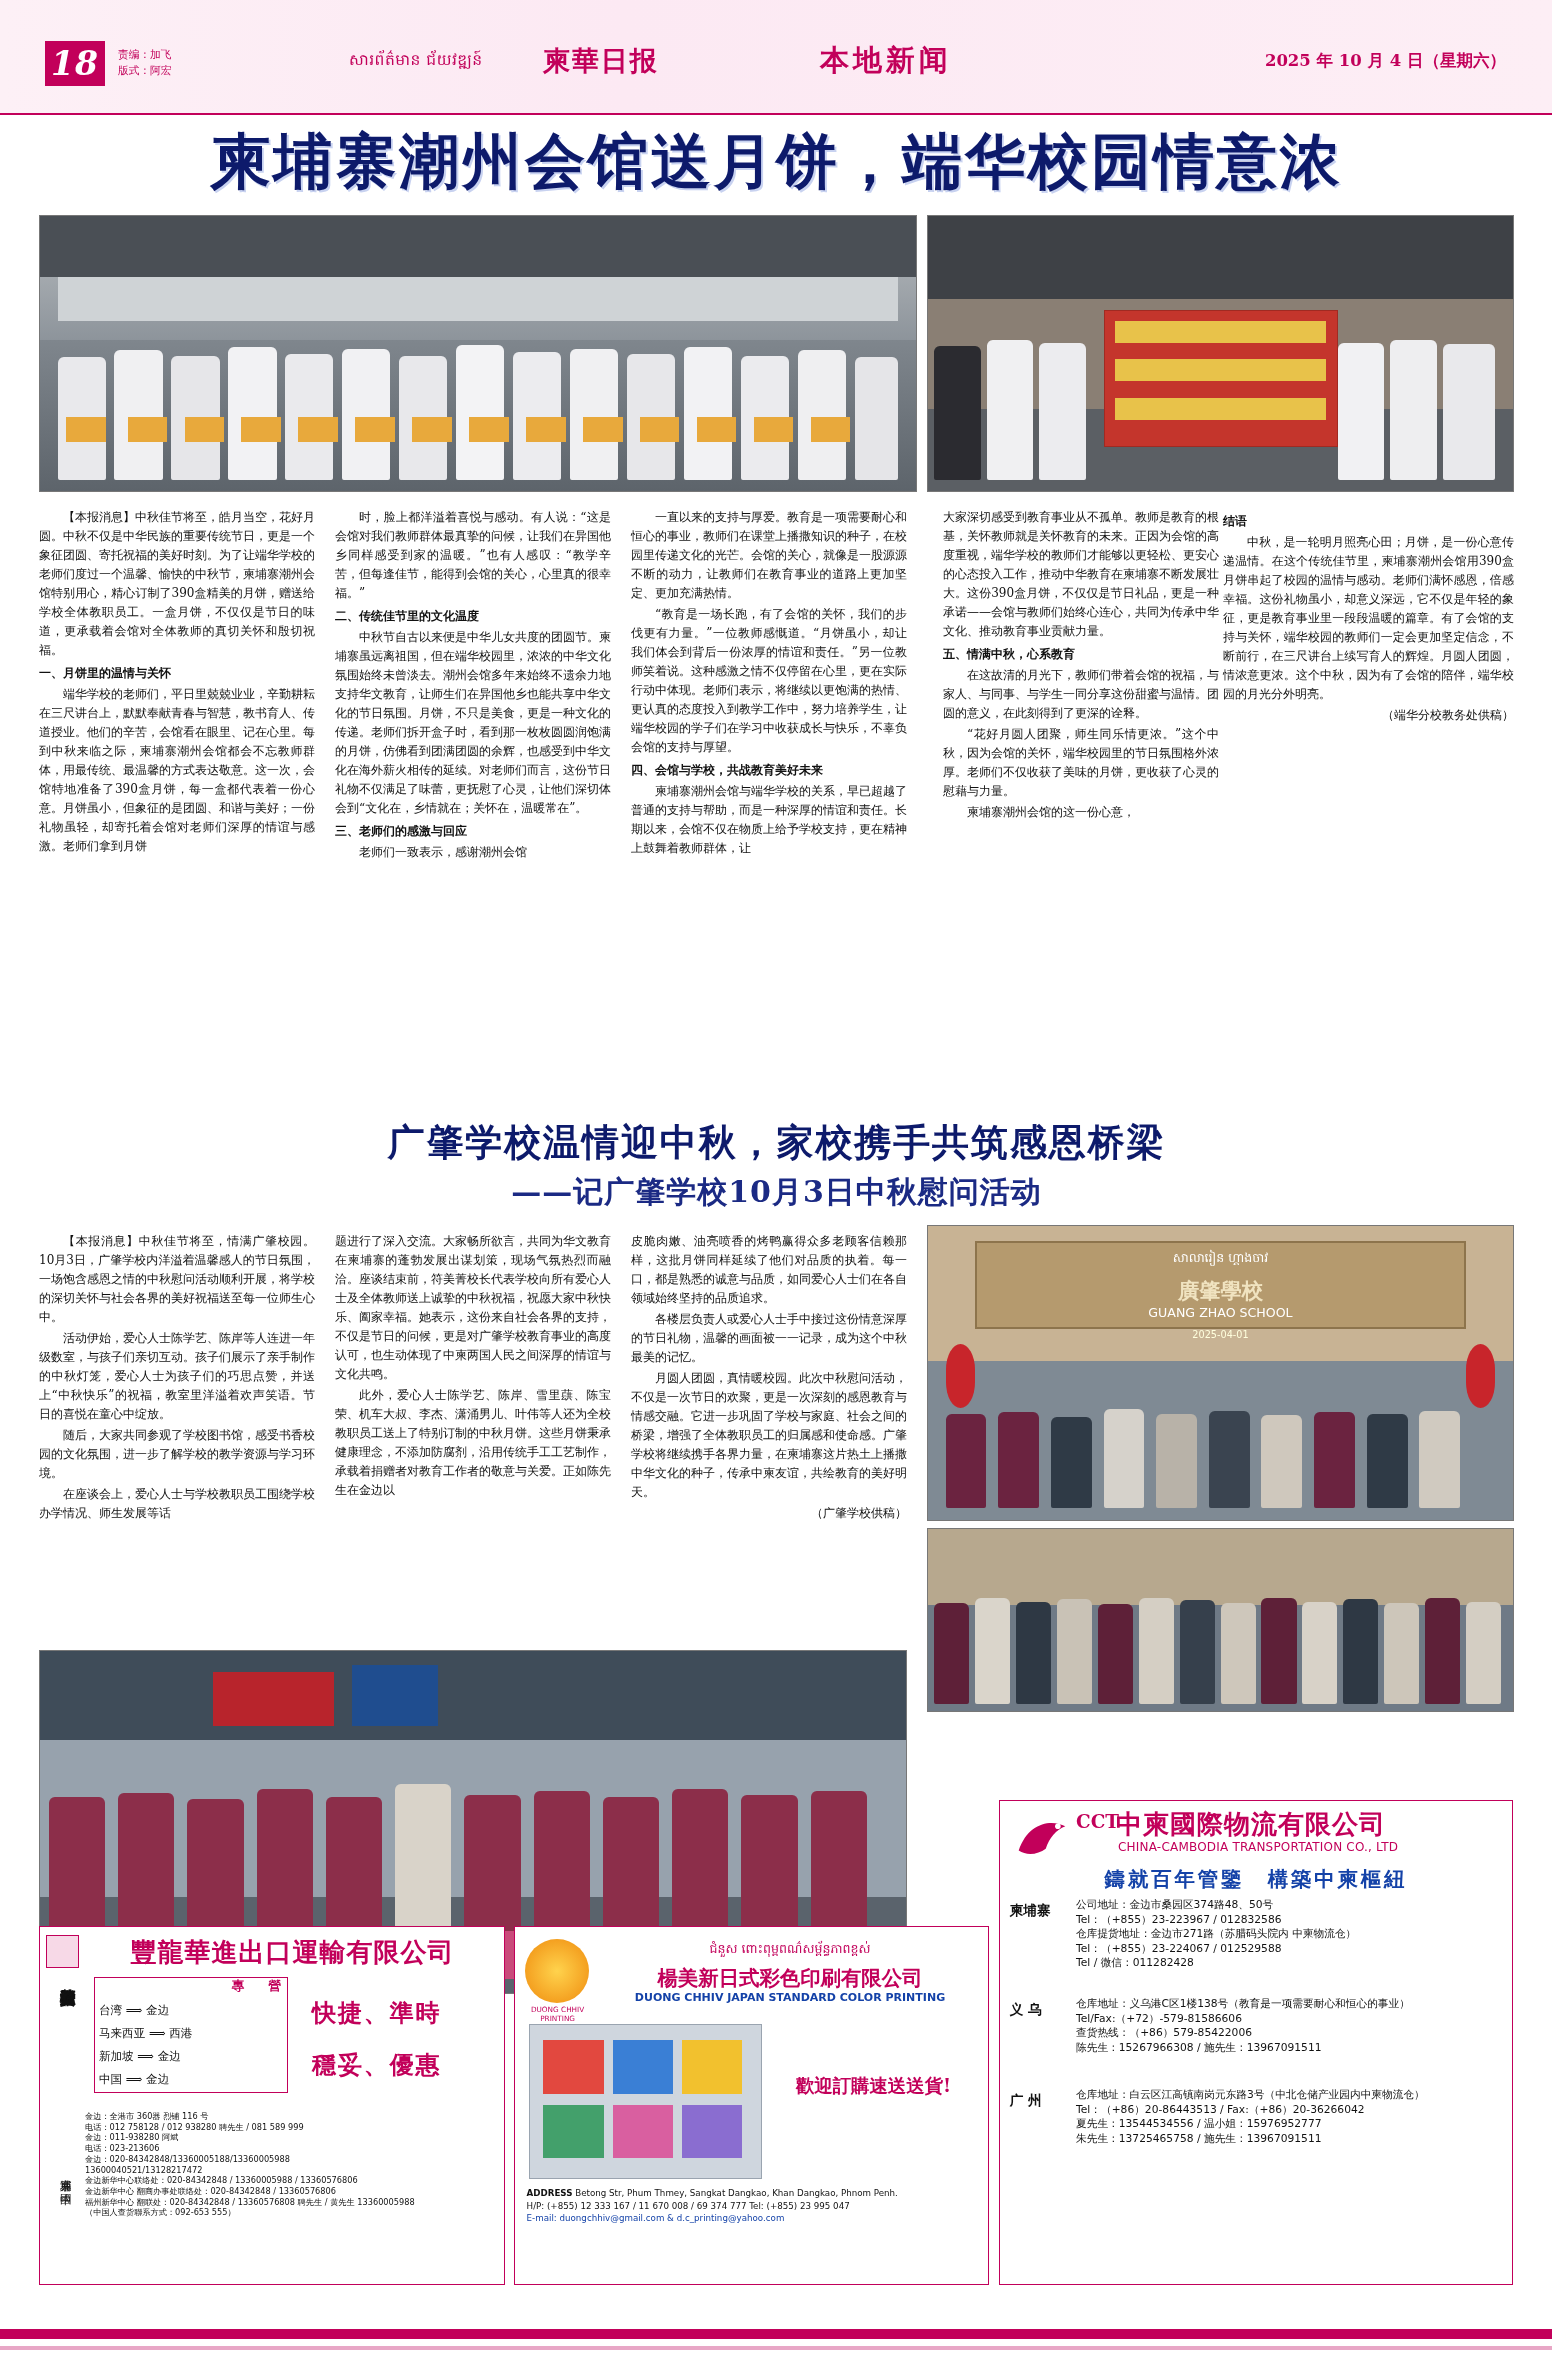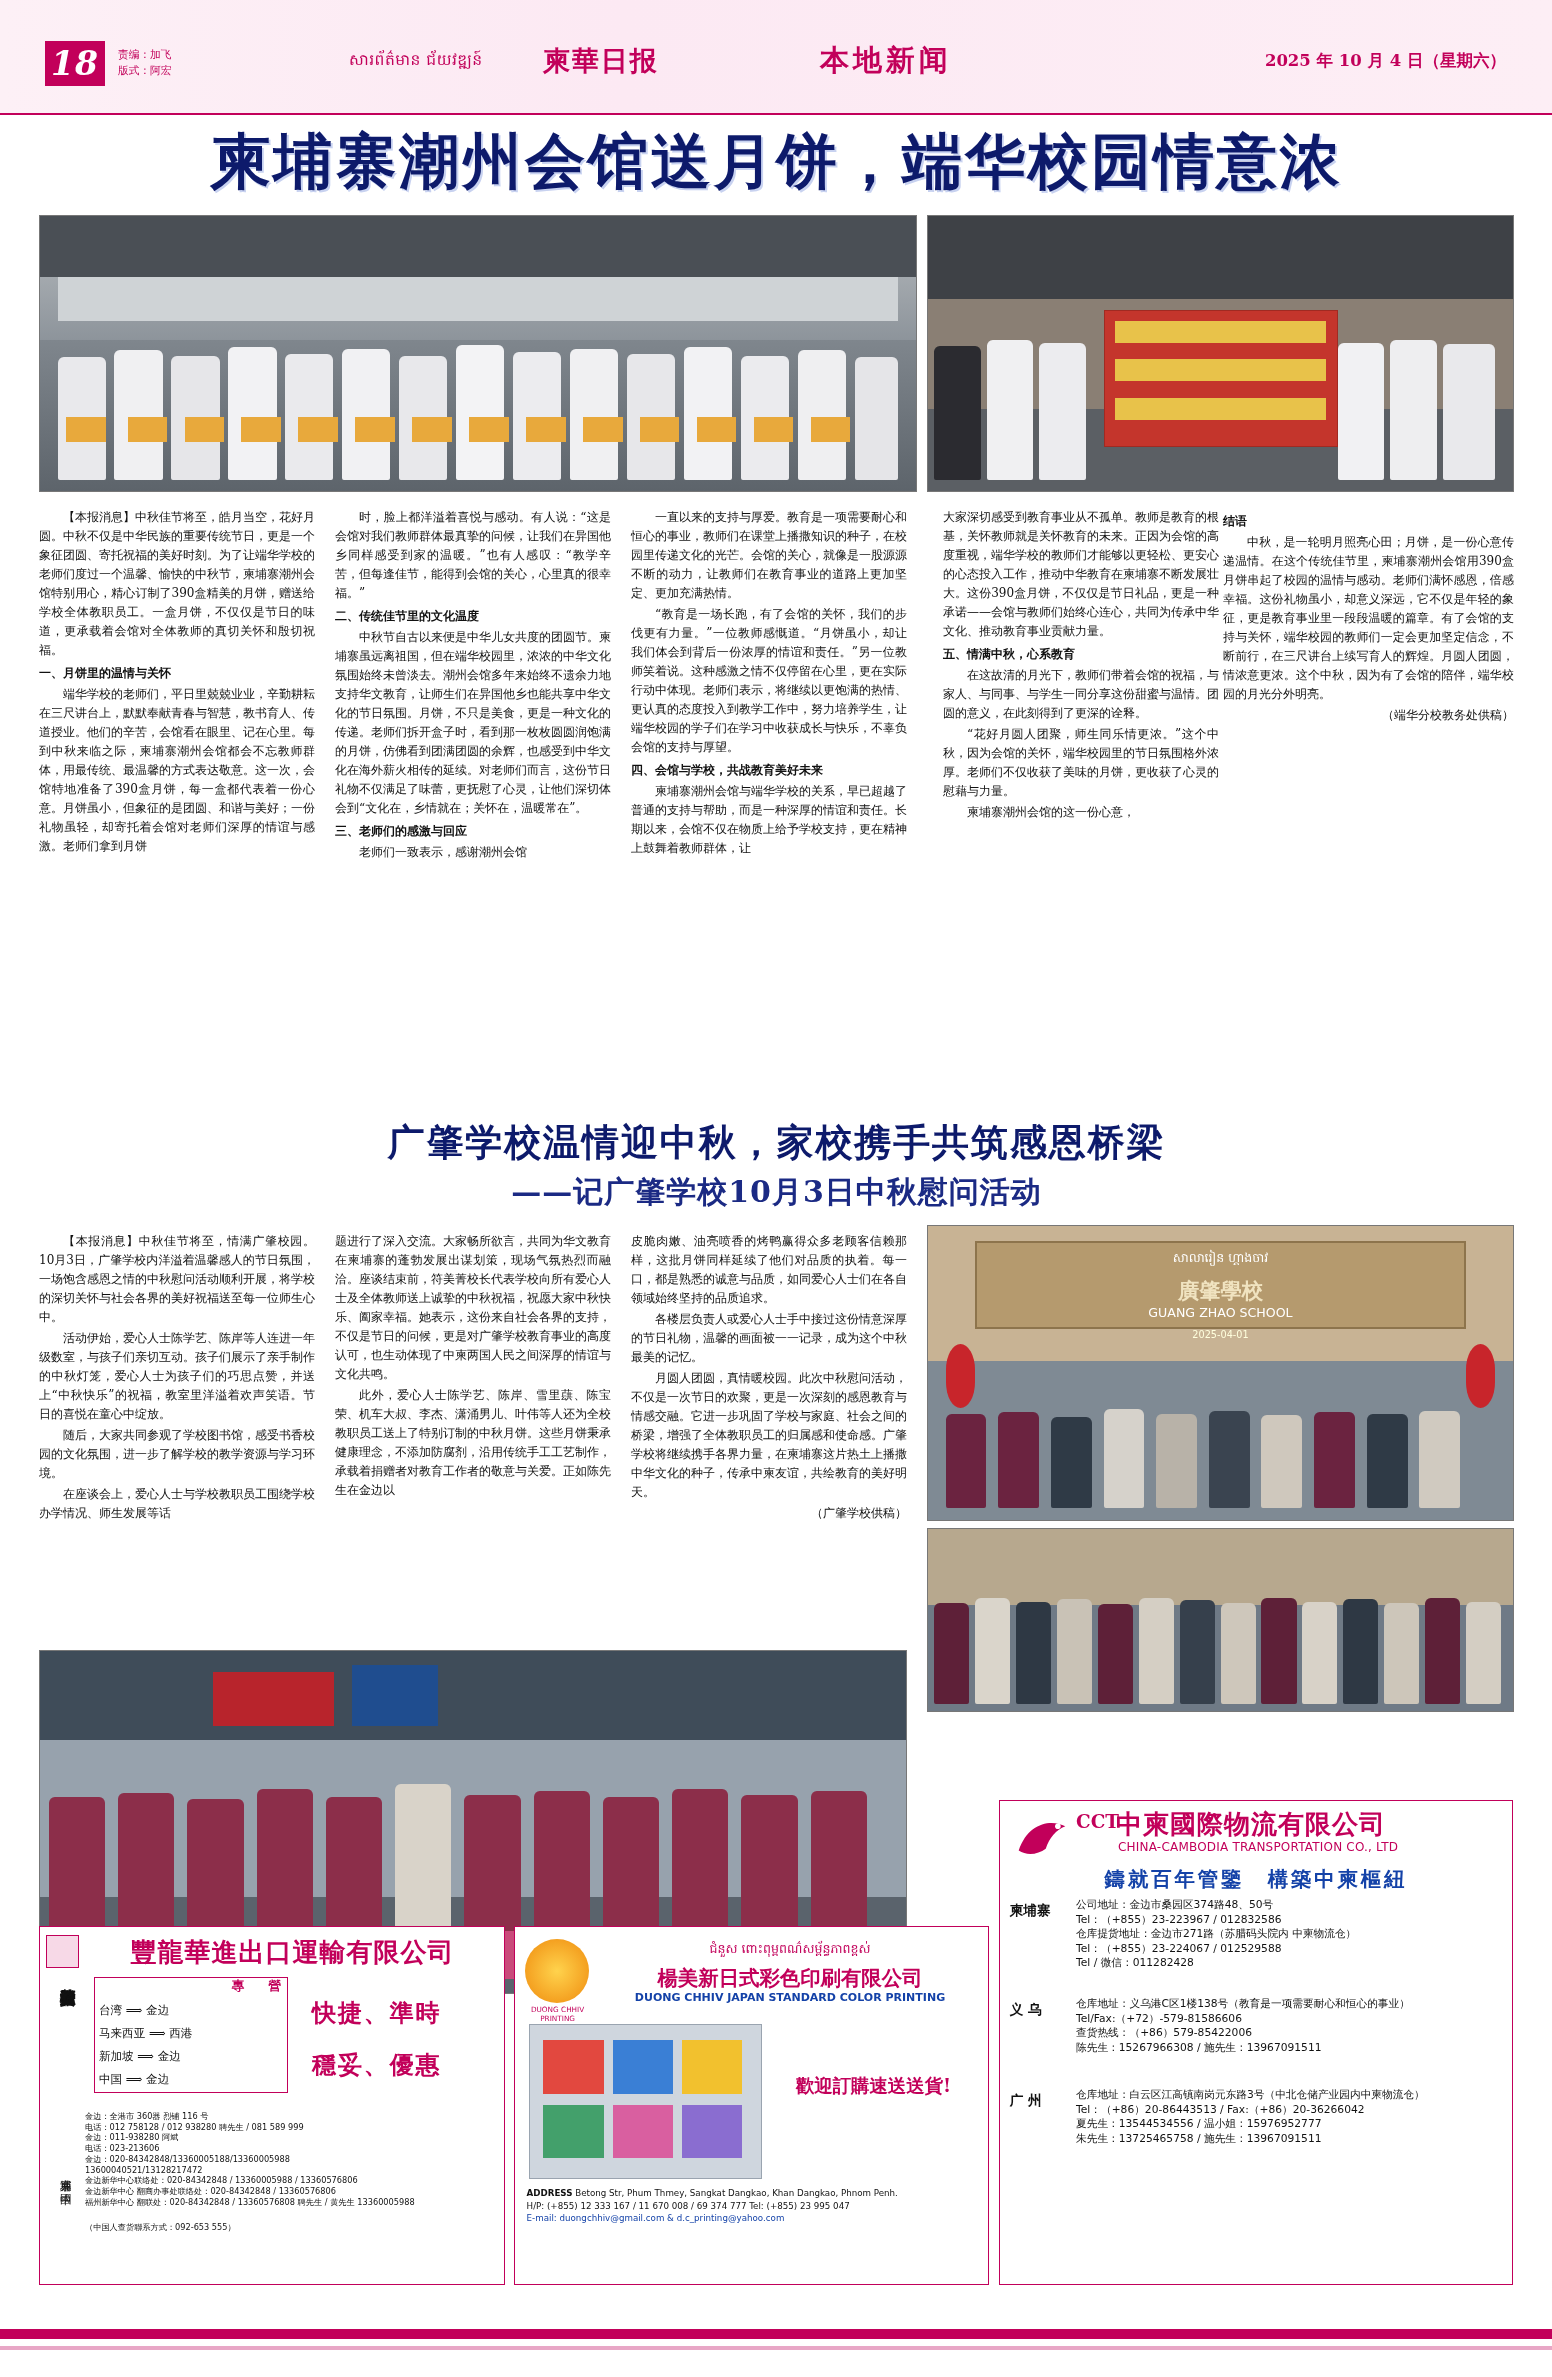--- a/index.html
+++ b/index.html
@@ -389,21 +389,21 @@
     <div class="tiny" style="position:absolute;left:45px;top:184px;width:411px;color:#111;font-family:'DejaVu Sans',sans-serif;">
       <div>金边：全港市 360器 烈铺 116 号</div>
       <div>电话：012 758128 / 012 938280 聘先生 / 081 589 999</div>
       <div>金边：011-938280 阿斌</div>
       <div>电话：023-213606</div>
       <div>金边：020-84342848/13360005188/13360005988</div>
       <div>13600040521/13128217472</div>
       <div>金边新华中心联络处：020-84342848 / 13360005988 / 13360576806</div>
       <div>金边新华中心 翻商办事处联络处：020-84342848 / 13360576806</div>
       <div>福州新华中心 翻联处：020-84342848 / 13360576808 聘先生 / 黄先生 13360005988</div>
-      <div style="margin-top:15px;">（中国人查货聯系方式：092-653 555）</div>
+      <div style="margin-top:0;">（中国人查货聯系方式：092-653 555）</div>
     </div>
   </div>
 
   <div class="ad" style="left:514px; top:1926px; width:475px; height:359px;">
     <div style="position:absolute;left:9.7px;top:11.6px;width:64px;height:64px;border-radius:50%;background:radial-gradient(circle,#ffd34d 0%, #f4a020 70%);"></div>
     <div style="position:absolute;left:85px;top:13.6px;width:380px;text-align:center;font-size:12.6px;color:#c2005a;font-family:'DejaVu Sans',sans-serif;">ជំនួស ពោះពុម្ពពណ៌សម្ព័ន្ធភាពខ្ពស់</div>
     <div style="position:absolute;left:85px;top:37px;width:380px;text-align:center;font-size:20.4px;font-weight:bold;color:#c2005a;font-family:'DejaVu Serif',serif;">楊美新日式彩色印刷有限公司</div>
     <div style="position:absolute;left:85px;top:64px;width:380px;text-align:center;font-size:11px;color:#1442a8;font-weight:bold;font-family:'DejaVu Sans',sans-serif;">DUONG CHHIV JAPAN STANDARD COLOR PRINTING</div>
     <div style="position:absolute;left:11.6px;top:78px;width:62px;text-align:center;font-size:7.3px;color:#c2005a;font-family:'DejaVu Sans',sans-serif;">DUONG CHHIV PRINTING</div>
 

